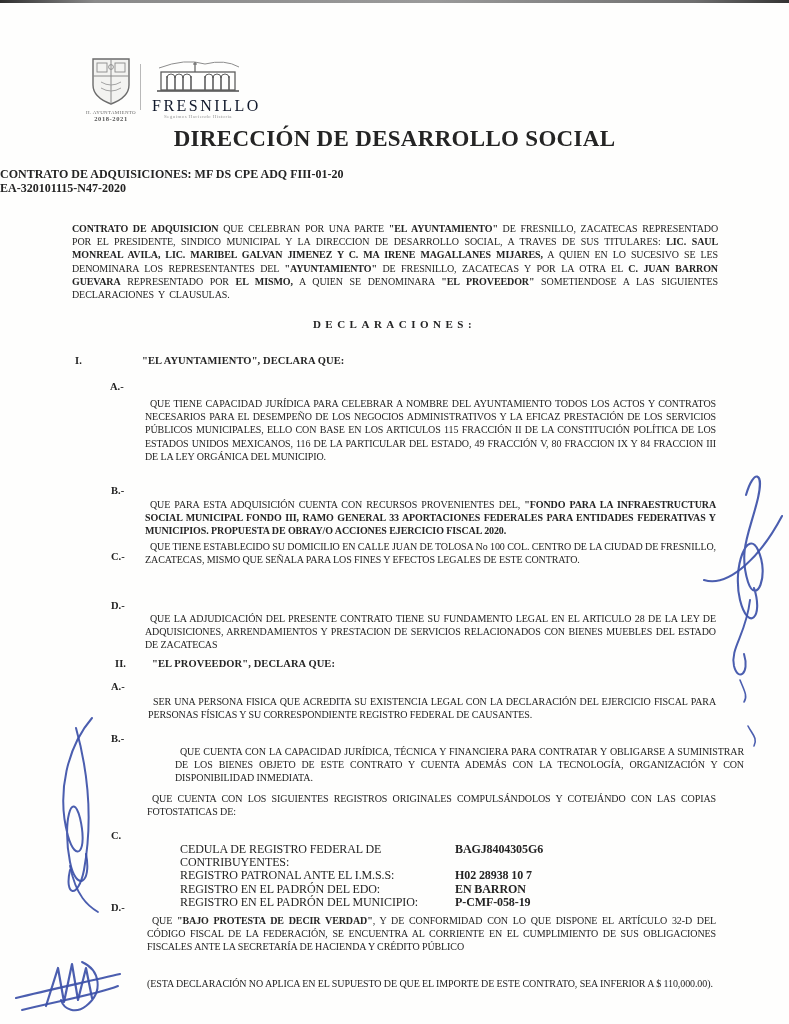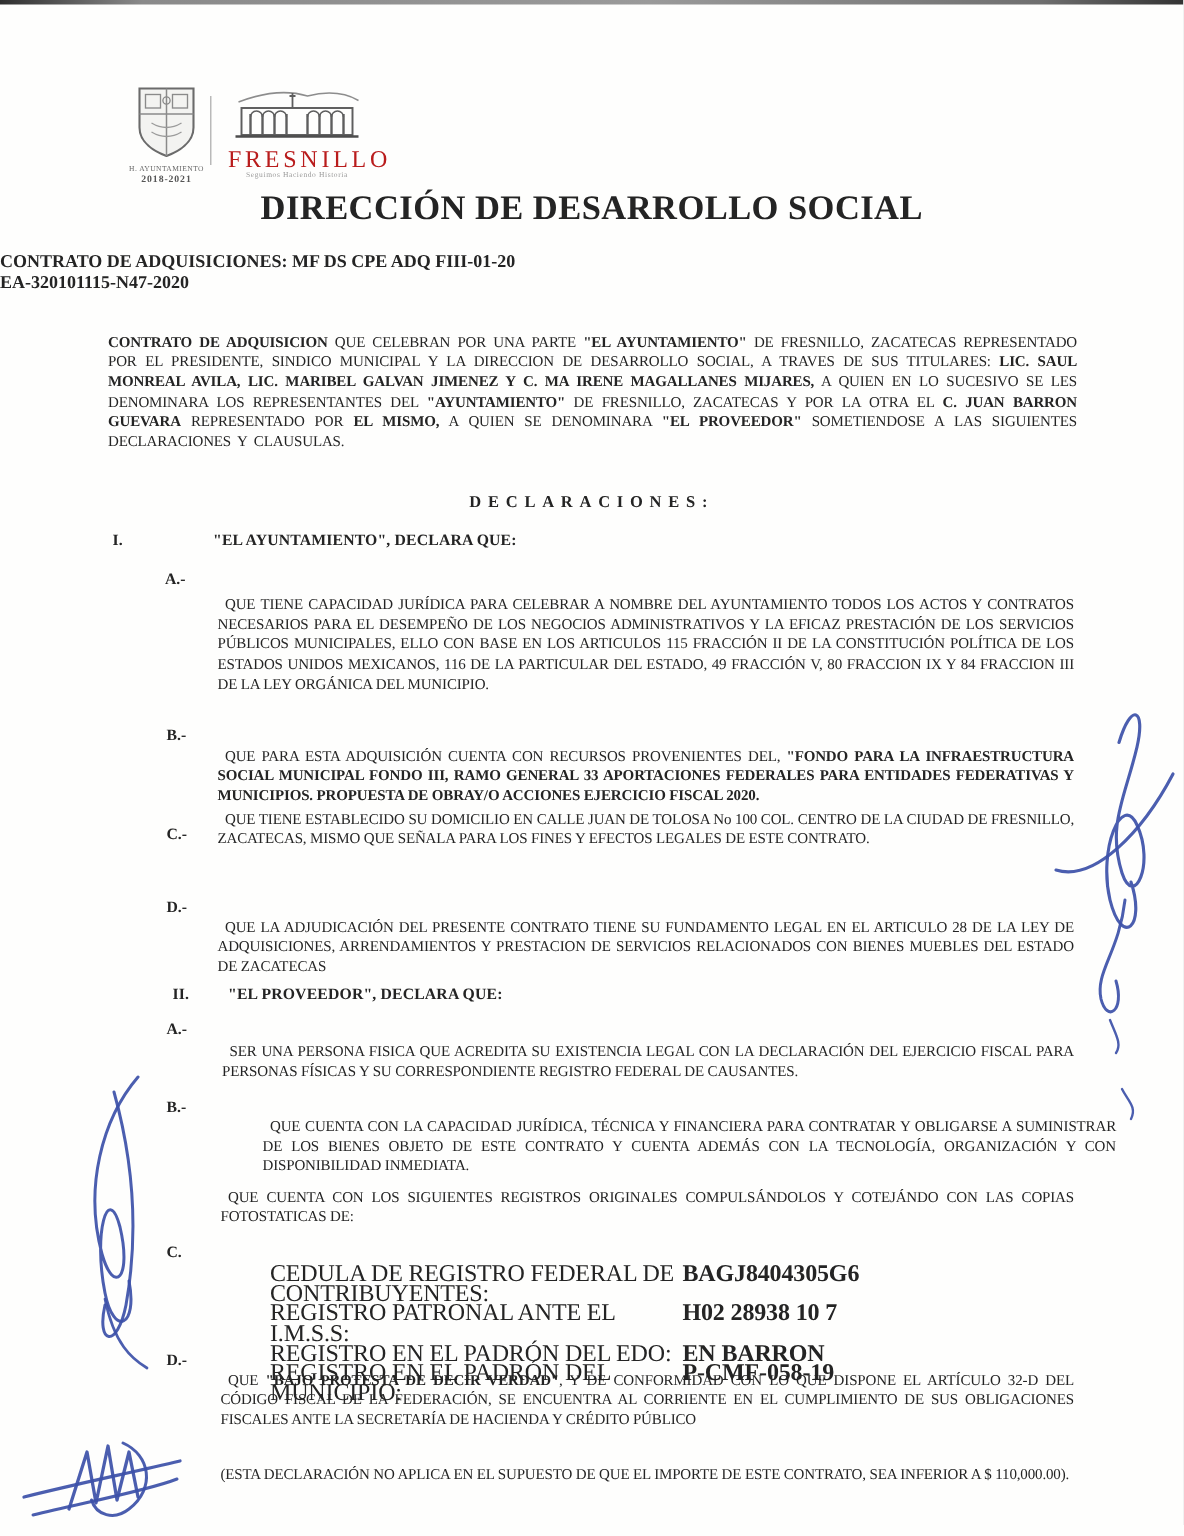--- a/index.html
+++ b/index.html
@@ -13,26 +13,26 @@
     background:linear-gradient(to right,#2f2f2f,#8a8a8a 12%,#9a9a9a 55%,#6f6f6f 88%,#333);}
   .abs{position:absolute;}
   .doc-title{font-size:23px;font-weight:bold;letter-spacing:.3px;text-align:center;width:100%;}
   .sub{font-size:12px;font-weight:bold;text-align:left;width:100%;line-height:13.5px;}
   .para{font-size:10px;line-height:13.2px;letter-spacing:-.1px;text-align:justify;text-indent:5px;}
   .para.noindent{text-indent:0;}
   .decl-head{font-size:11px;font-weight:bold;letter-spacing:4.5px;text-align:center;width:100%;}
   .sec-head{font-size:10.5px;font-weight:bold;letter-spacing:.1px;}
   .item-label{font-size:10.5px;font-weight:bold;}
   .numeral{font-weight:bold;}
-  .reg-row{display:flex;font-size:16px;line-height:13.2px;letter-spacing:-.1px;}
+  .reg-row{display:flex;font-size:12px;line-height:13.2px;letter-spacing:-.1px;}
   .reg-label{width:275px;}
   .reg-value{font-weight:bold;}
   .logo-caption{font-size:5px;color:#6a6a6a;text-align:center;line-height:6px;letter-spacing:.3px;}
   .logo-caption b{font-size:6.5px;color:#555;letter-spacing:.6px;}
-  .wordmark{font-size:16px;letter-spacing:2.5px;color:#b91c1c;text-align:center;line-height:16px;}
+  .wordmark{font-size:16px;letter-spacing:2.5px;color:#0f172a;text-align:center;line-height:16px;}
   .tagline{font-size:5px;color:#999;text-align:center;letter-spacing:.4px;line-height:6px;}
   .divider{position:absolute;width:1px;background:#b9b9b9;}
   svg.sig{overflow:visible;pointer-events:none;}
   svg.sig path{fill:none;stroke-linecap:round;stroke-linejoin:round;opacity:.92;}
 </style>
 </head>
 <body>
 
 <div class="page">
 
@@ -67,21 +67,21 @@
     <div class="wordmark">FRESNILLO</div>
     <div class="tagline">Seguimos Haciendo Historia</div>
   </div>
 
   <div class="abs doc-title" style="top:126px;left:0;">DIRECCIÓN DE DESARROLLO SOCIAL</div>
   <div class="abs sub" style="top:168px;left:0;">CONTRATO DE ADQUISICIONES: MF DS CPE ADQ FIII-01-20</div>
   <div class="abs sub" style="top:182px;left:0;">EA-320101115-N47-2020</div>
 
   <div class="abs para noindent" style="top:222px;left:72px;width:646px;word-spacing:2px;"><b>CONTRATO DE ADQUISICION</b><span> QUE CELEBRAN POR UNA PARTE </span><b>"EL AYUNTAMIENTO"</b><span> DE FRESNILLO, ZACATECAS REPRESENTADO POR EL PRESIDENTE, SINDICO MUNICIPAL Y LA DIRECCION DE DESARROLLO SOCIAL, A TRAVES DE SUS TITULARES: </span><b>LIC. SAUL MONREAL AVILA, LIC. MARIBEL GALVAN JIMENEZ Y C. MA IRENE MAGALLANES MIJARES,</b><span> A QUIEN EN LO SUCESIVO SE LES DENOMINARA LOS REPRESENTANTES DEL </span><b>"AYUNTAMIENTO"</b><span> DE FRESNILLO, ZACATECAS Y POR LA OTRA EL </span><b>C. JUAN BARRON GUEVARA</b><span> REPRESENTADO POR </span><b>EL MISMO,</b><span> A QUIEN SE DENOMINARA </span><b>"EL PROVEEDOR"</b><span> SOMETIENDOSE A LAS SIGUIENTES DECLARACIONES Y CLAUSULAS.</span></div>
 
-  <div class="abs decl-head" style="top:329px;left:0;">DECLARACIONES:</div>
+  <div class="abs decl-head" style="top:318px;left:0;">DECLARACIONES:</div>
 
   <div class="abs sec-head numeral" style="top:355px;left:75px;">I.</div>
   <div class="abs sec-head" style="top:355px;left:142px;">"EL AYUNTAMIENTO", DECLARA QUE:</div>
 
   <div class="abs item-label" style="top:381px;left:110px;">A.-</div>
   <div class="abs para" style="top:397px;left:145px;width:571px;">QUE TIENE CAPACIDAD JURÍDICA PARA CELEBRAR A NOMBRE DEL AYUNTAMIENTO TODOS LOS ACTOS Y CONTRATOS NECESARIOS PARA EL DESEMPEÑO DE LOS NEGOCIOS ADMINISTRATIVOS Y LA EFICAZ PRESTACIÓN DE LOS SERVICIOS PÚBLICOS MUNICIPALES, ELLO CON BASE EN LOS ARTICULOS 115 FRACCIÓN II DE LA CONSTITUCIÓN POLÍTICA DE LOS ESTADOS UNIDOS MEXICANOS, 116 DE LA PARTICULAR DEL ESTADO, 49 FRACCIÓN V, 80 FRACCION IX Y 84 FRACCION III DE LA LEY ORGÁNICA DEL MUNICIPIO.</div>
 
   <div class="abs item-label" style="top:485px;left:111px;">B.-</div>
   <div class="abs para" style="top:498px;left:145px;width:571px;"><span>QUE PARA ESTA ADQUISICIÓN CUENTA CON RECURSOS PROVENIENTES DEL, </span><b>"FONDO PARA LA INFRAESTRUCTURA SOCIAL MUNICIPAL FONDO III, RAMO GENERAL 33 APORTACIONES FEDERALES PARA ENTIDADES FEDERATIVAS Y MUNICIPIOS. PROPUESTA DE OBRAY/O ACCIONES  EJERCICIO FISCAL 2020.</b></div>
 

